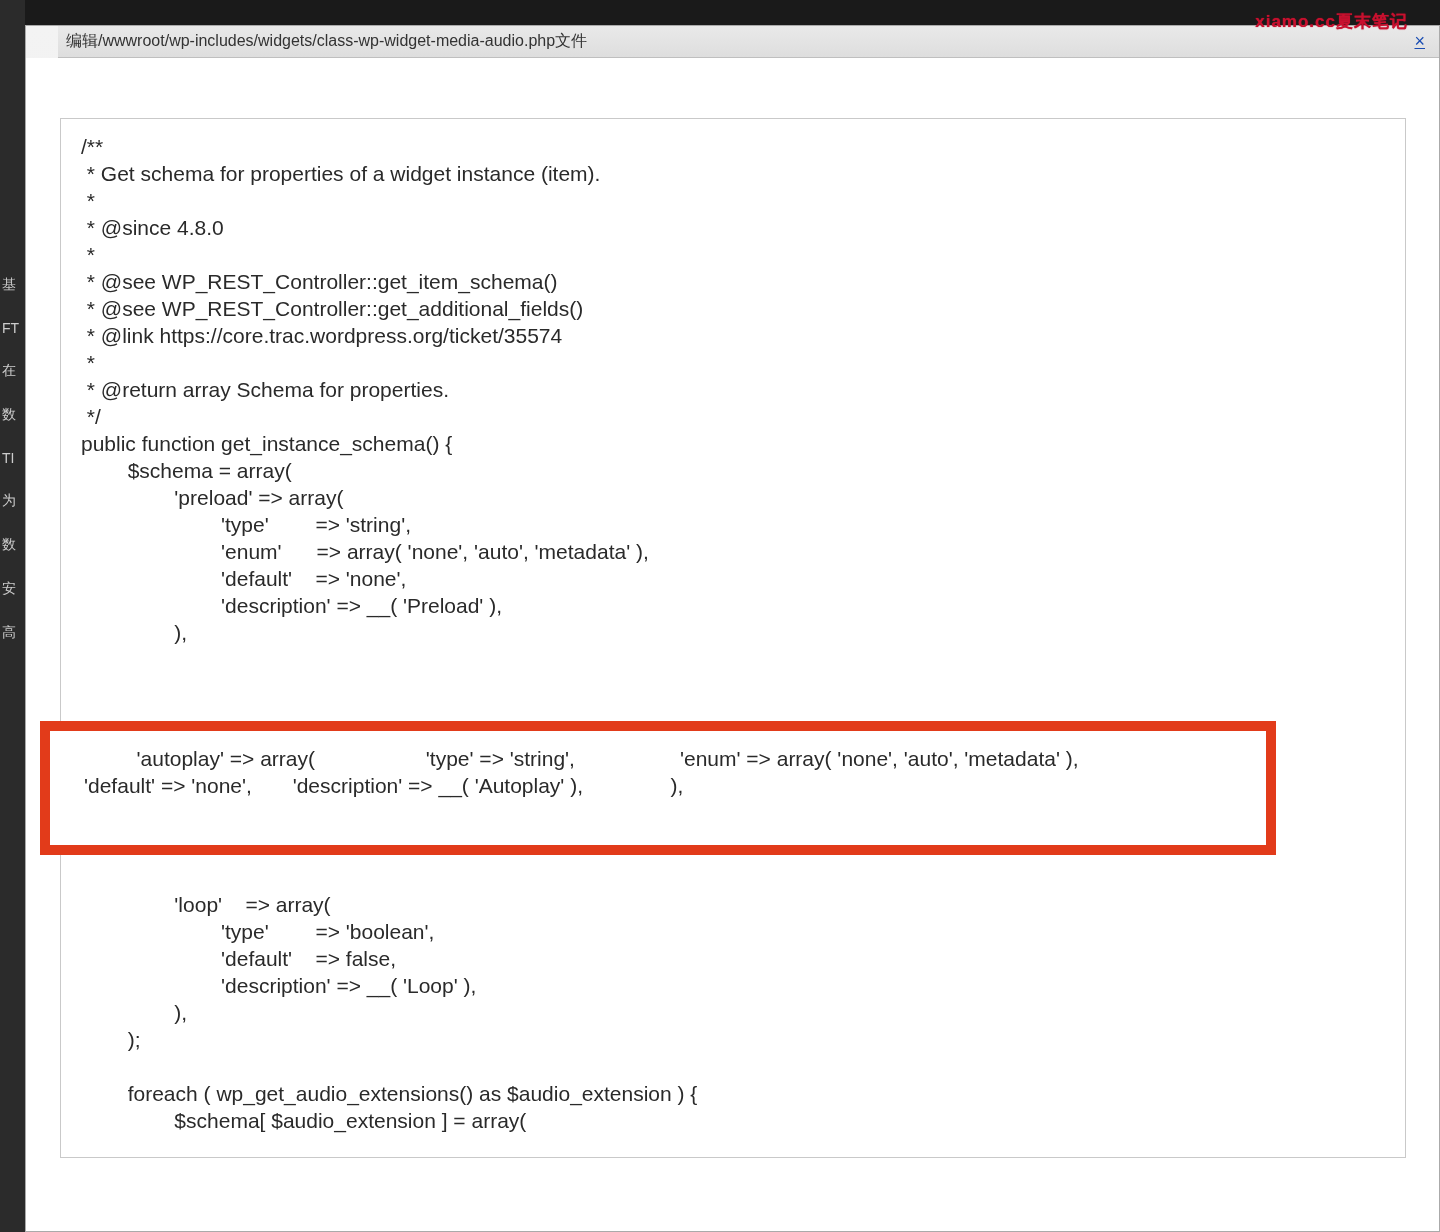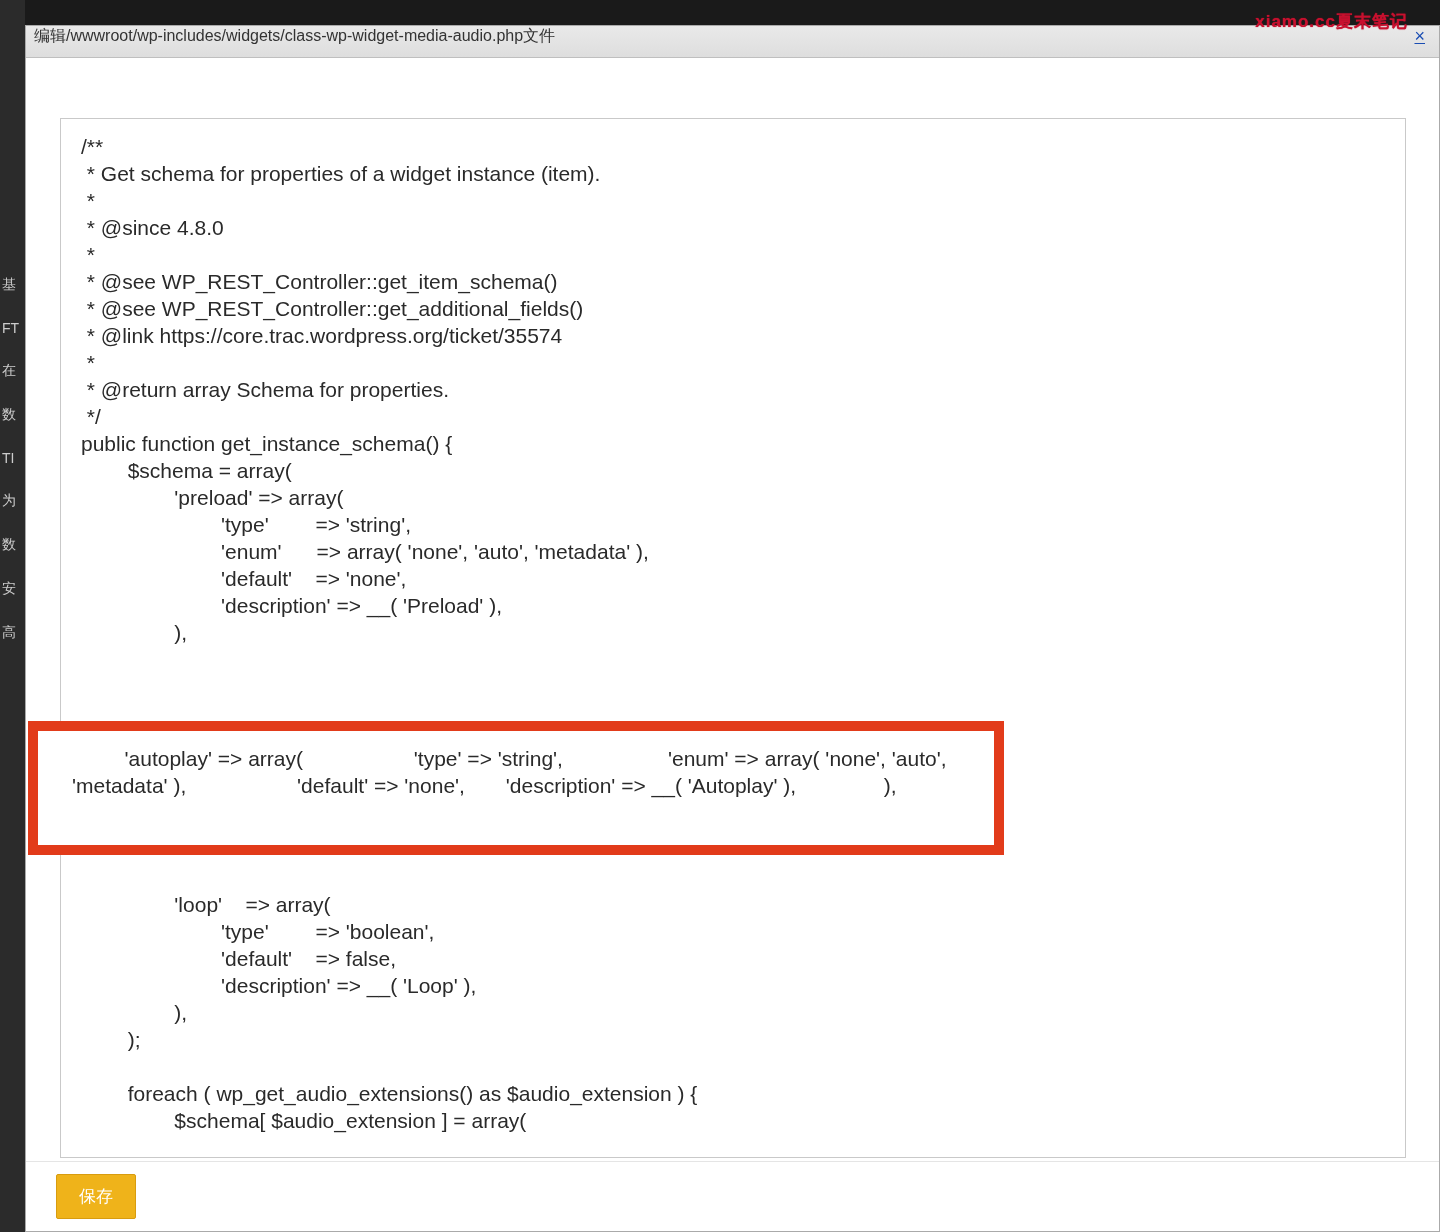--- a/index.html
+++ b/index.html
@@ -33,23 +33,23 @@
     width: 1415px; height: 1207px;
     background: linear-gradient(#f3f3f3,#e8e8e8);
     border: 1px solid #aaa;
     display: flex; flex-direction: column;
   }
 
   .titlebar {
     height: 32px;
     background: linear-gradient(#e9e9e9,#dedede);
     border-bottom: 1px solid #bfbfbf;
-    display: flex; align-items: flex-start; justify-content: space-between;
+    display: flex; align-items: center; justify-content: space-between;
     padding: 0 10px 0 8px;
-    font-size: 16px; color: #333;
+    font-size: 16px; color: #333; margin-left: 32px;
   }
   .close-x {
     color: #1a4db3;
     font-size: 18px;
     text-decoration: underline;
     cursor: pointer;
     padding: 0 4px;
   }
 
   .body-area {
@@ -73,23 +73,23 @@
   .code-text {
     font-family: "Segoe UI", Arial, sans-serif;
     font-size: 21px;
     line-height: 27px;
     color: #2a2a2a;
     white-space: pre;
   }
 
   .highlight-box {
     position: absolute;
-    left: 2px;
+    left: 14px;
     top: 663px;
-    width: 976px;
+    width: 1236px;
     height: 134px;
     border: 10px solid #e23b1a;
     background: #ffffff;
     padding: 14px 20px 8px 34px;
   }
   .highlight-text {
     font-family: "Segoe UI", Arial, sans-serif;
     font-size: 21px;
     line-height: 27px;
     color: #2a2a2a;
@@ -170,17 +170,14 @@
         foreach ( wp_get_audio_extensions() as $audio_extension ) {
                 $schema[ $audio_extension ] = array(</div>
     </div>
 
     <div class="highlight-box">
       <div class="highlight-text">         'autoplay' =&gt; array(                   'type' =&gt; 'string',                  'enum' =&gt; array( 'none', 'auto', 'metadata' ),                   'default' =&gt; 'none',       'description' =&gt; __( 'Autoplay' ),               ),</div>
     </div>
 
   </div>
 
-  <div class="footer-bar">
-    <button class="save-btn">保存</button>
-  </div>
 
 </div>
 
 </body></html>

